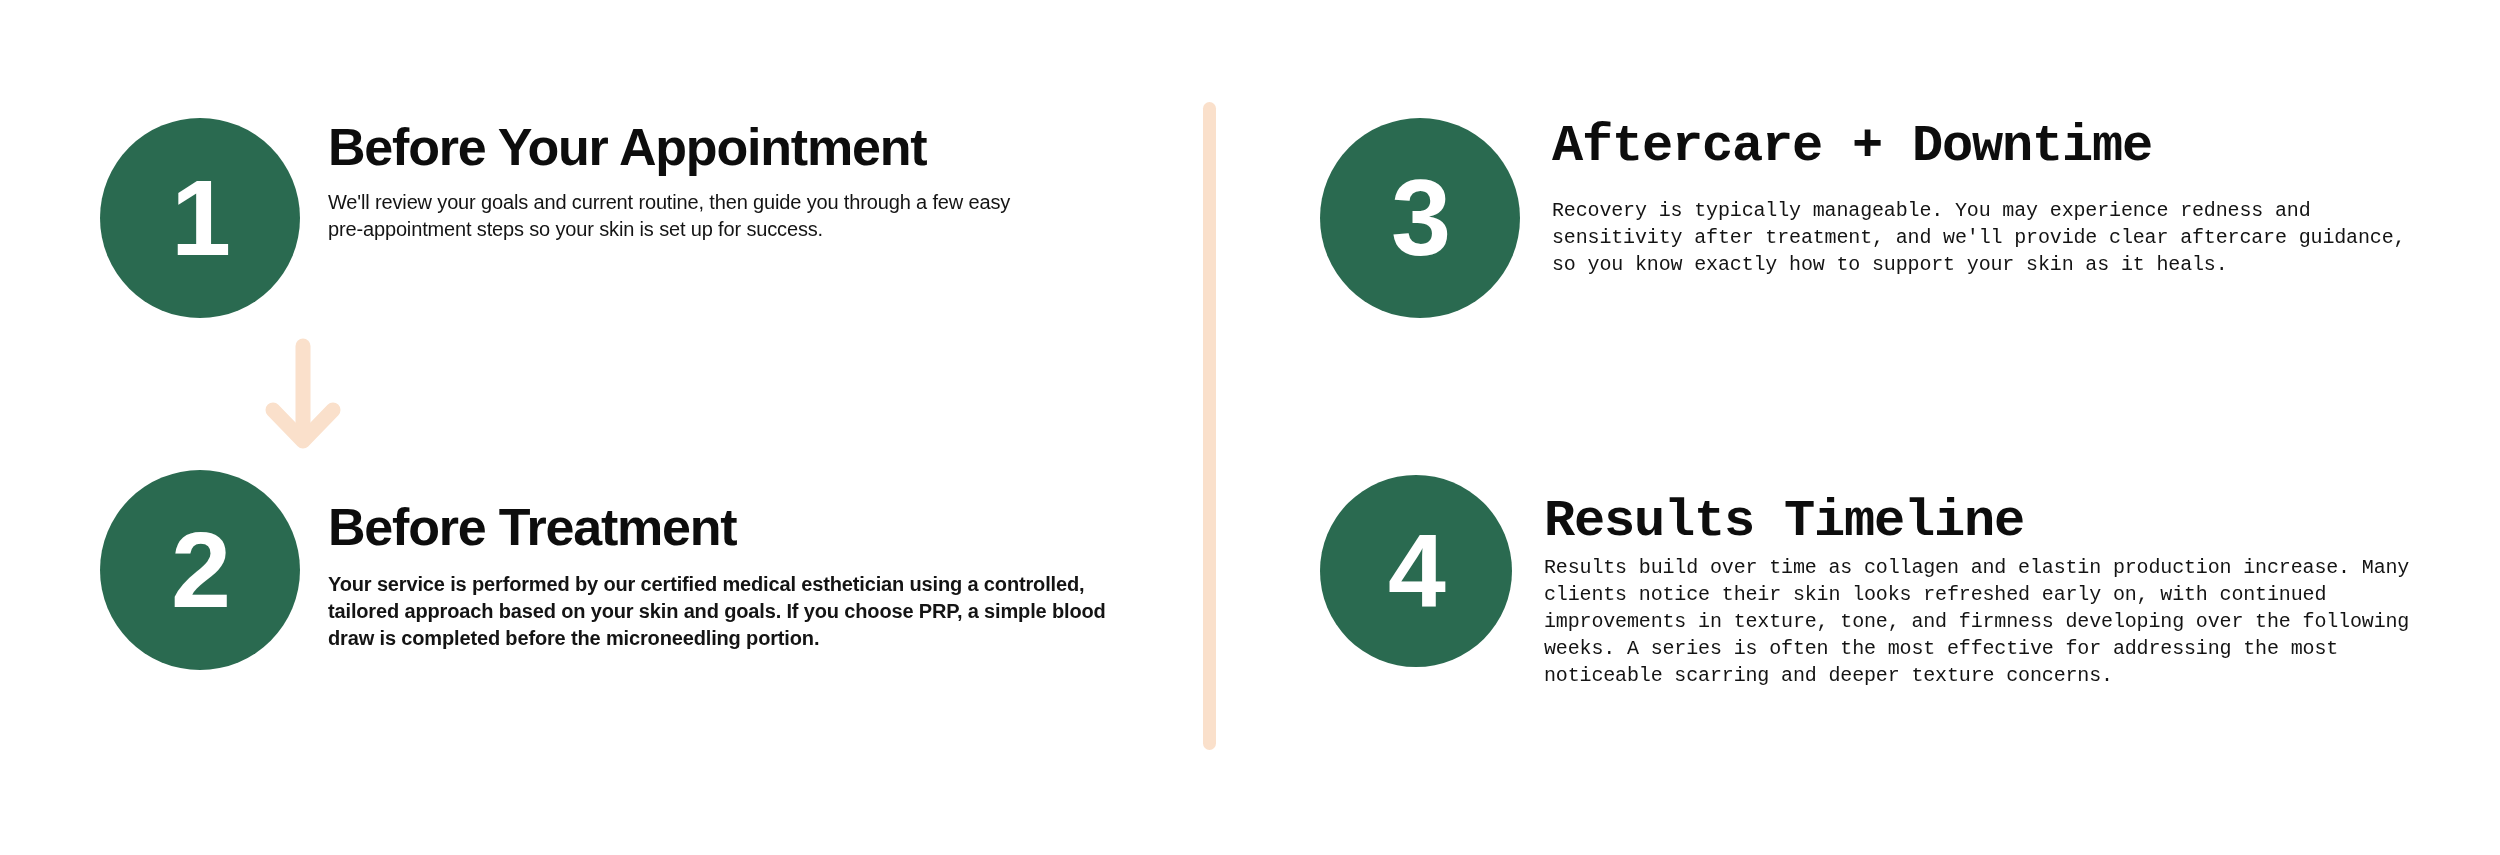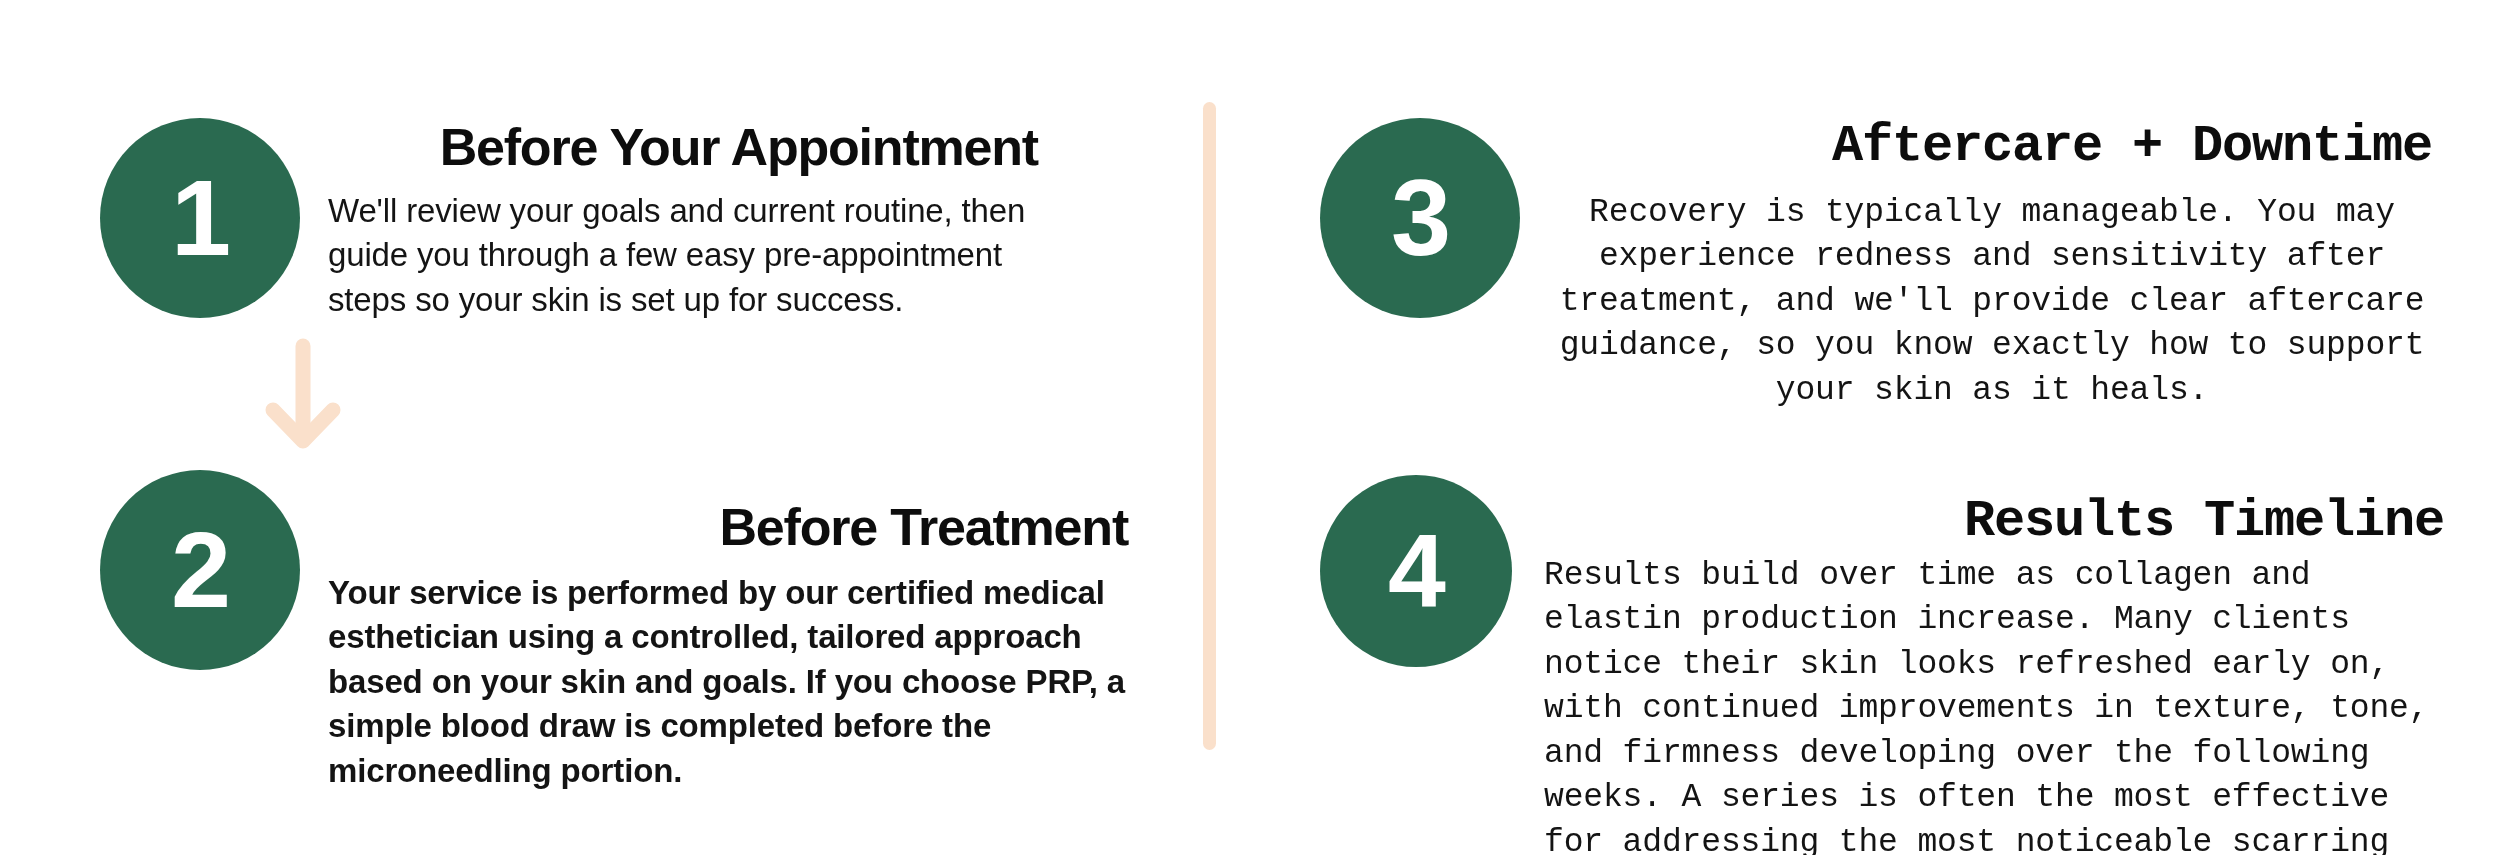--- a/index.html
+++ b/index.html
@@ -85,39 +85,38 @@
     padding-left: 28px;
   }
   .step-title {
     font-size: 52px;
     font-weight: 700;
     letter-spacing: -1.2px;
     line-height: 1.05;
     color: #0d0d0d;
     margin: 0;
     white-space: nowrap;
-    text-align: right;
   }
   .step-body {
-    font-size: 33px;
+    font-size: 20px;
     line-height: 1.35;
     color: #141414;
     margin: 0;
     letter-spacing: -0.15px;
   }
 
   
   .step-left-1 .step-text  { padding-top: 2px; }
   .step-left-1 .step-body  { margin-top: 14px; width: 710px; }
   .step-left-2 .step-text  { padding-top: 30px; }
   .step-left-2 .step-body  { margin-top: 16px; width: 800px; font-weight: bold; }
 
   
   .step-right-1 .step-text { padding-top: 2px; }
-  .step-right-1 .step-body { margin-top: 16px; width: 880px; text-align: center; }
+  .step-right-1 .step-body { margin-top: 22px; width: 880px; }
   .step-right-2 .step-text { padding-top: 20px; }
   .step-right-2 .step-body { margin-top: 4px; width: 900px; }
 
   .step-right-1 .step-text,
   .step-right-2 .step-text { padding-left: 32px; font-family: Liberation Mono, monospace; }
 
   
   .arrow {
     position: absolute;
     width: 76px;

